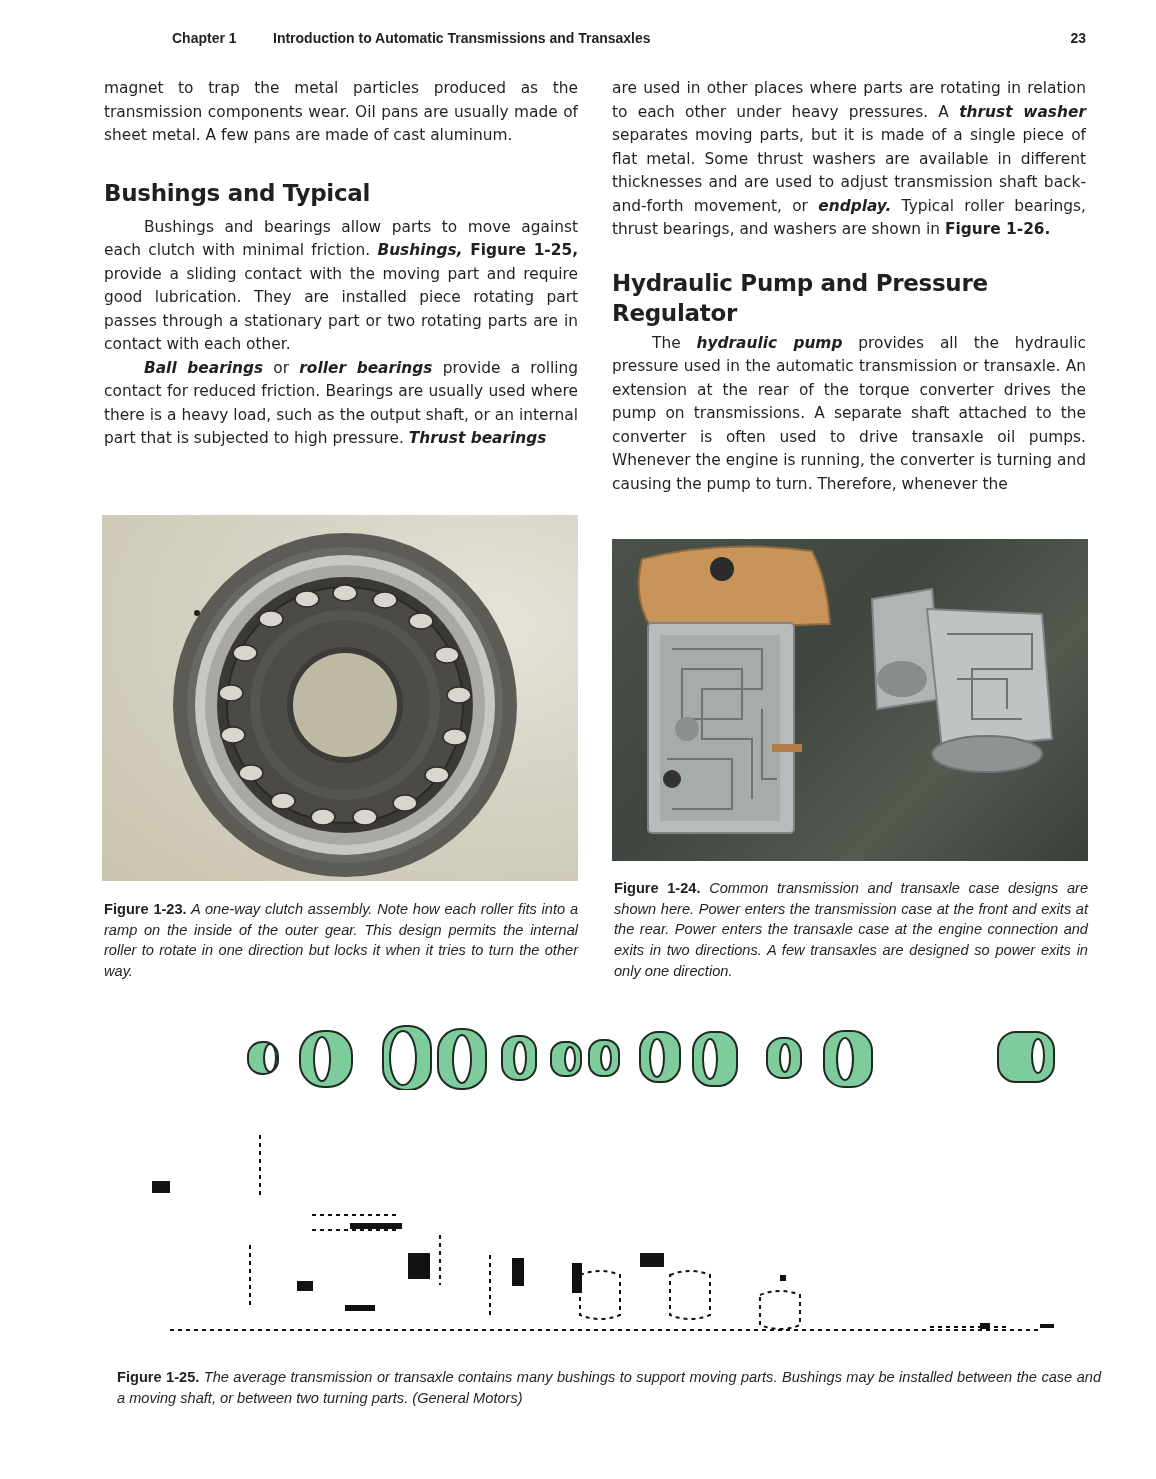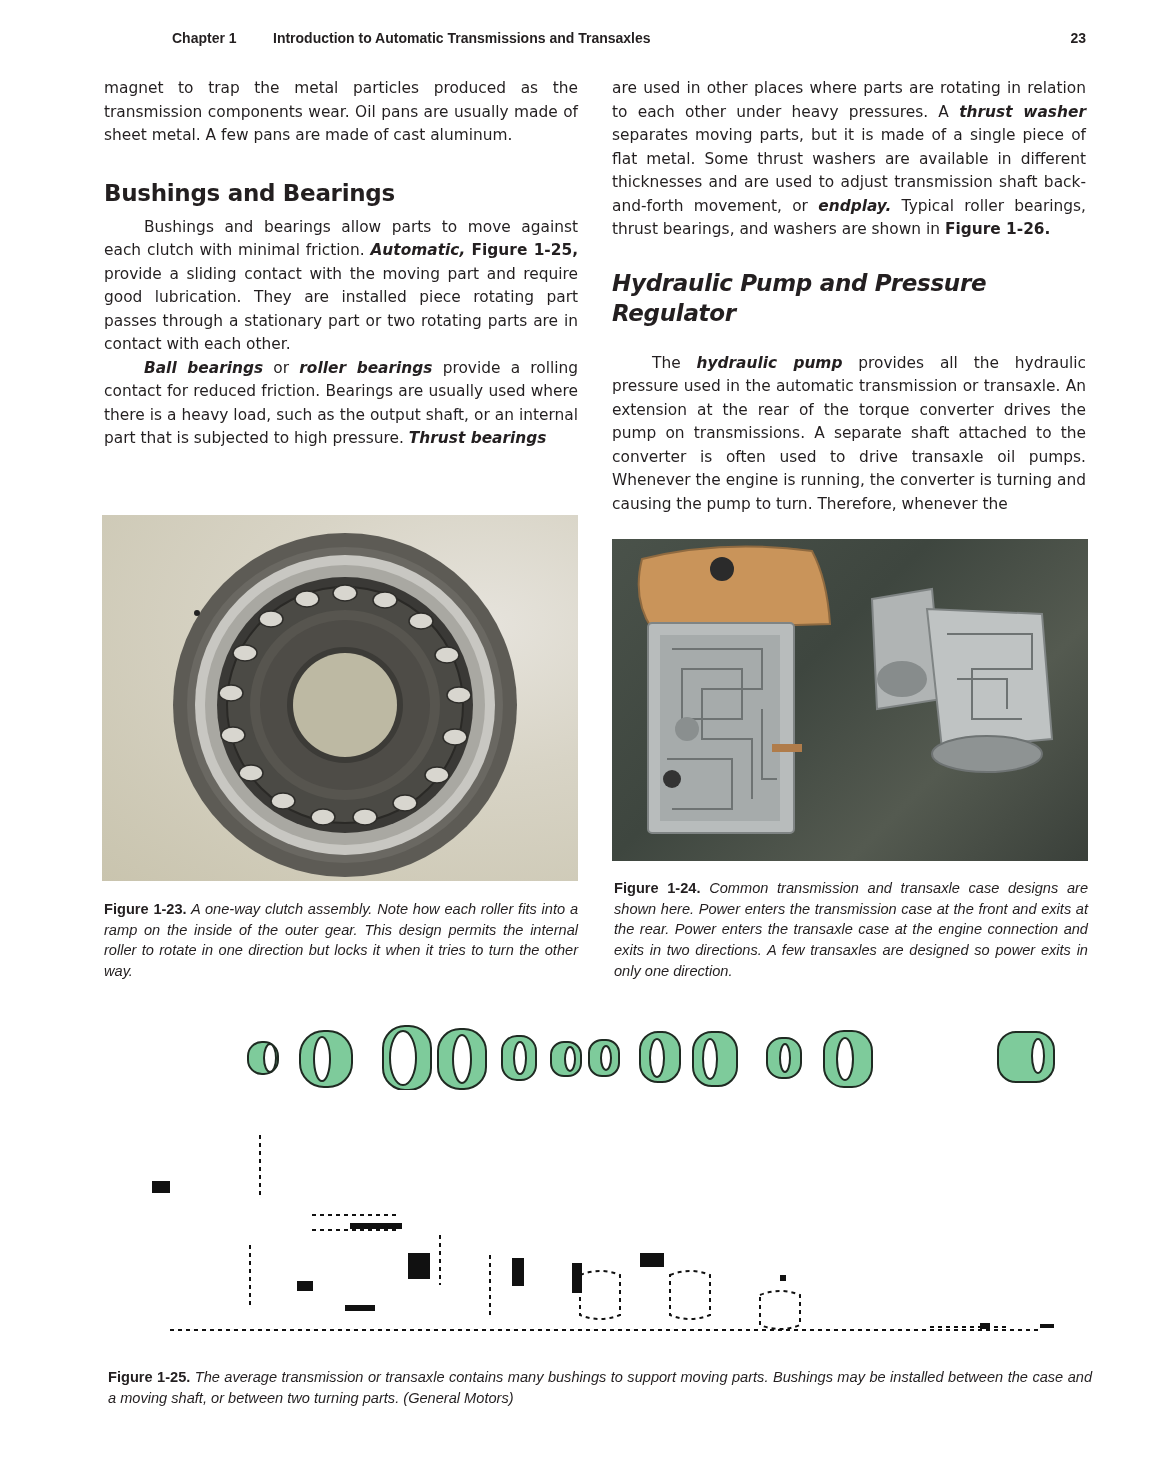--- a/index.html
+++ b/index.html
@@ -9,49 +9,49 @@
   .runhead .chap { position: absolute; left: 0; top: 0; }
   .runhead .title { position: absolute; left: 101px; top: 0; }
   .runhead .pg { position: absolute; right: 0; top: 0; }
   .col { position: absolute; width: 474px; font-family: "DejaVu Sans", sans-serif; font-size: 15.4px; line-height: 23.5px; text-align: justify; }
   .col p { margin: 0; }
   .col p.ind { text-indent: 40px; }
   .left { left: 104px; top: 77px; }
   .right { left: 612px; top: 77px; }
   h2 { font-family: "DejaVu Sans", sans-serif; font-weight: bold; font-size: 23px; margin: 0; line-height: 30px; text-align: left; letter-spacing: -0.3px; }
   .h-bush { margin-top: 30px; margin-bottom: 8px; }
-  .h-hyd { margin-top: 26px; margin-bottom: 24px; font-style: italic; }
+  .h-hyd { margin-top: 26px; margin-bottom: 4px; }
   b.bi { font-weight: bold; font-style: italic; }
   b.b { font-weight: bold; }
   .fig { position: absolute; overflow: hidden; }
   .fig23 { left: 102px; top: 515px; width: 476px; height: 366px;
     background: radial-gradient(ellipse at 80% 30%, #e6e3dc 0%, #d8d4c6 40%, #c9c4ae 100%); }
   .fig24 { left: 612px; top: 539px; width: 476px; height: 322px;
     background: linear-gradient(135deg, #4a524a 0%, #3e463f 40%, #545a50 70%, #3a403a 100%); }
   .cap { position: absolute; font-family: "Liberation Sans", sans-serif; font-size: 14.6px; line-height: 20.7px; text-align: justify; font-style: italic; }
   .cap .lab { font-style: normal; font-weight: bold; }
   .cap23 { left: 104px; top: 899px; width: 474px; }
   .cap24 { left: 614px; top: 878px; width: 474px; }
-  .cap25 { left: 108px; top: 1367px; width: 984px; font-family: "Liberation Sans", sans-serif; }
+  .cap25 { left: 117px; top: 1367px; width: 984px; font-family: "Liberation Sans", sans-serif; }
   .bush-row { position: absolute; left: 240px; top: 1020px; width: 860px; height: 70px; }
   .diagram { position: absolute; left: 140px; top: 1135px; width: 940px; height: 220px; }
 </style>
 </head>
 <body>
 
 <div class="runhead">
   <span class="chap">Chapter 1</span>
   <span class="title">Introduction to Automatic Transmissions and Transaxles</span>
   <span class="pg">23</span>
 </div>
 
 <div class="col left">
   <p>magnet to trap the metal particles produced as the transmission components wear. Oil pans are usually made of sheet metal. A few pans are made of cast aluminum.</p>
-  <h2 class="h-bush">Bushings and Bearings</h2>
-  <p class="ind"><span>Bushings and bearings allow parts to move against each clutch with minimal friction. </span><b class="bi">Automatic,</b><b class="b"> Figure 1-25,</b><span> provide a sliding contact with the moving part and require good lubrication. They are installed piece rotating part passes through a stationary part or two rotating parts are in contact with each other.</span></p>
+  <h2 class="h-bush">Bushings and Typical</h2>
+  <p class="ind"><span>Bushings and bearings allow parts to move against each clutch with minimal friction. </span><b class="bi">Bushings,</b><b class="b"> Figure 1-25,</b><span> provide a sliding contact with the moving part and require good lubrication. They are installed piece rotating part passes through a stationary part or two rotating parts are in contact with each other.</span></p>
   <p class="ind"><b class="bi">Ball bearings</b><span> or </span><b class="bi">roller bearings</b><span> provide a rolling contact for reduced friction. Bearings are usually used where there is a heavy load, such as the output shaft, or an internal part that is subjected to high pressure. </span><b class="bi">Thrust bearings</b></p>
 </div>
 
 <div class="col right">
   <p><span>are used in other places where parts are rotating in relation to each other under heavy pressures. A </span><b class="bi">thrust washer</b><span> separates moving parts, but it is made of a single piece of flat metal. Some thrust washers are available in different thicknesses and are used to adjust transmission shaft back-and-forth movement, or </span><b class="bi">endplay.</b><span> Typical roller bearings, thrust bearings, and washers are shown in </span><b class="b">Figure 1-26.</b></p>
   <h2 class="h-hyd">Hydraulic Pump and Pressure Regulator</h2>
   <p class="ind"><span>The </span><b class="bi">hydraulic pump</b><span> provides all the hydraulic pressure used in the automatic transmission or transaxle. An extension at the rear of the torque converter drives the pump on transmissions. A separate shaft attached to the converter is often used to drive transaxle oil pumps. Whenever the engine is running, the converter is turning and causing the pump to turn. Therefore, whenever the</span></p>
 </div>
 
 <div class="fig fig23">

